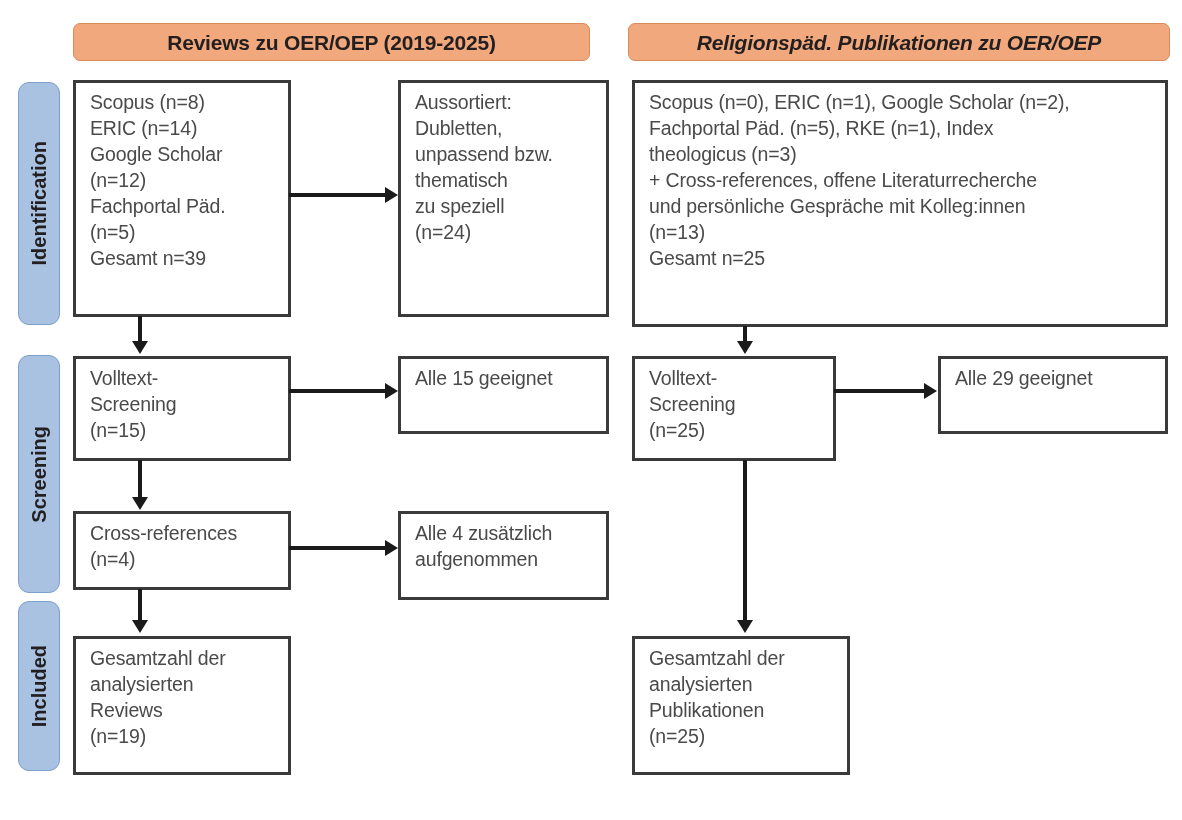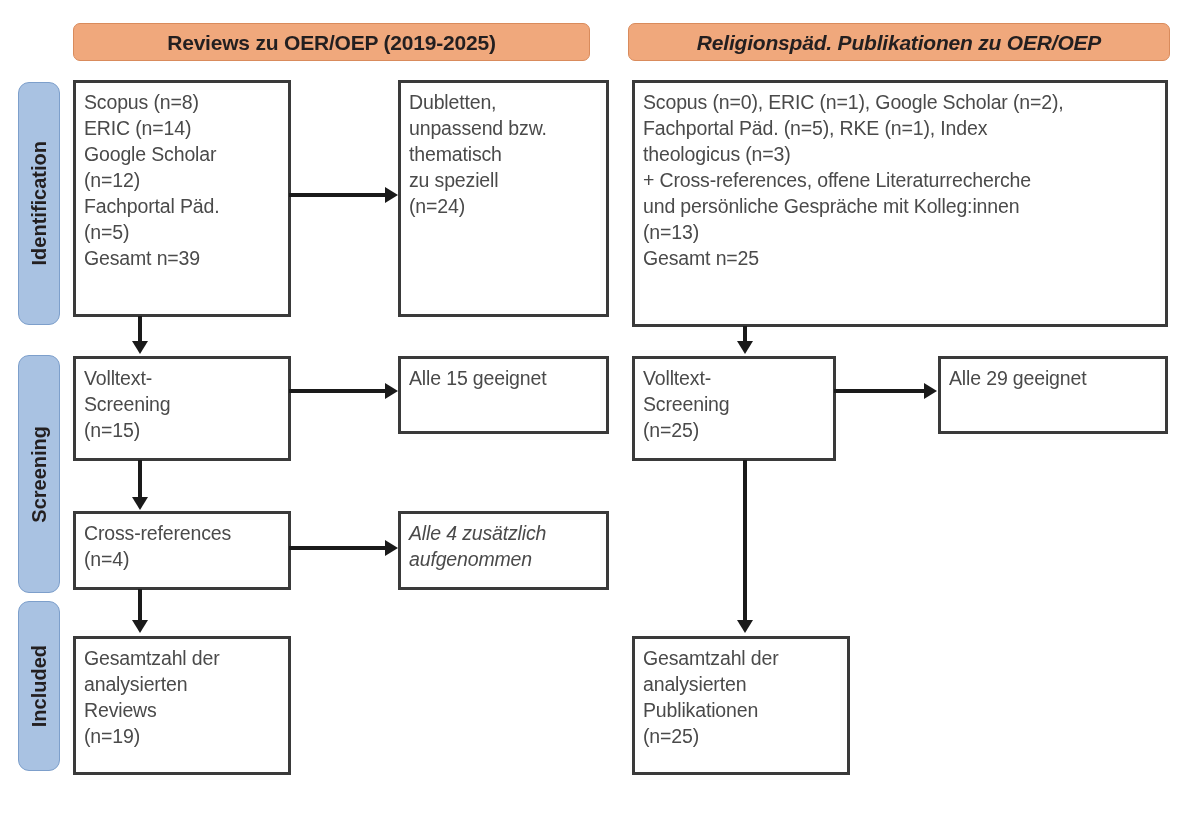--- a/index.html
+++ b/index.html
@@ -60,21 +60,21 @@
 
   
   .flow-box {
     position: absolute;
     box-sizing: border-box;
     background: #ffffff;
     border: 3px solid #3A3A3A;
     color: #4A4A4A;
     font-size: 19.5px;
     line-height: 1.33;
-    padding: 7px 10px 5px 8px;
+    padding: 7px 10px 5px 14px;
     letter-spacing: -0.15px;
     overflow: hidden;
   }
   .flow-box .ln { display: block; white-space: nowrap; }
 
   
   .conn-v {
     position: absolute;
     width: 4px;
     background: #1A1A1A;
@@ -126,20 +126,21 @@
     <span class="ln">Scopus (n=8)</span>
     <span class="ln">ERIC (n=14)</span>
     <span class="ln">Google Scholar</span>
     <span class="ln">(n=12)</span>
     <span class="ln">Fachportal Päd.</span>
     <span class="ln">(n=5)</span>
     <span class="ln">Gesamt n=39</span>
   </div>
 
   <div class="flow-box" style="left:398px; top:80px; width:211px; height:237px;">
+    <span class="ln">Aussortiert:</span>
     <span class="ln">Dubletten,</span>
     <span class="ln">unpassend bzw.</span>
     <span class="ln">thematisch</span>
     <span class="ln">zu speziell</span>
     <span class="ln">(n=24)</span>
   </div>
 
   <div class="conn-h" style="left:289px; top:193px; width:98px;"></div>
   <div class="arrow-right" style="left:385px; top:187px;"></div>
 
@@ -160,21 +161,21 @@
   <div class="arrow-right" style="left:385px; top:383px;"></div>
 
   <div class="conn-v" style="left:138px; top:460px; height:38px;"></div>
   <div class="arrow-down" style="left:132px; top:497px;"></div>
 
   <div class="flow-box" style="left:73px; top:511px; width:218px; height:79px;">
     <span class="ln">Cross-references</span>
     <span class="ln">(n=4)</span>
   </div>
 
-  <div class="flow-box" style="left:398px; top:511px; width:211px; height:79px;font-style:italic;">
+  <div class="flow-box" style="left:398px; top:511px; width:211px; height:89px;">
     <span class="ln">Alle 4 zusätzlich</span>
     <span class="ln">aufgenommen</span>
   </div>
 
   <div class="conn-h" style="left:289px; top:546px; width:98px;"></div>
   <div class="arrow-right" style="left:385px; top:540px;"></div>
 
   <div class="conn-v" style="left:138px; top:589px; height:32px;"></div>
   <div class="arrow-down" style="left:132px; top:620px;"></div>
 

